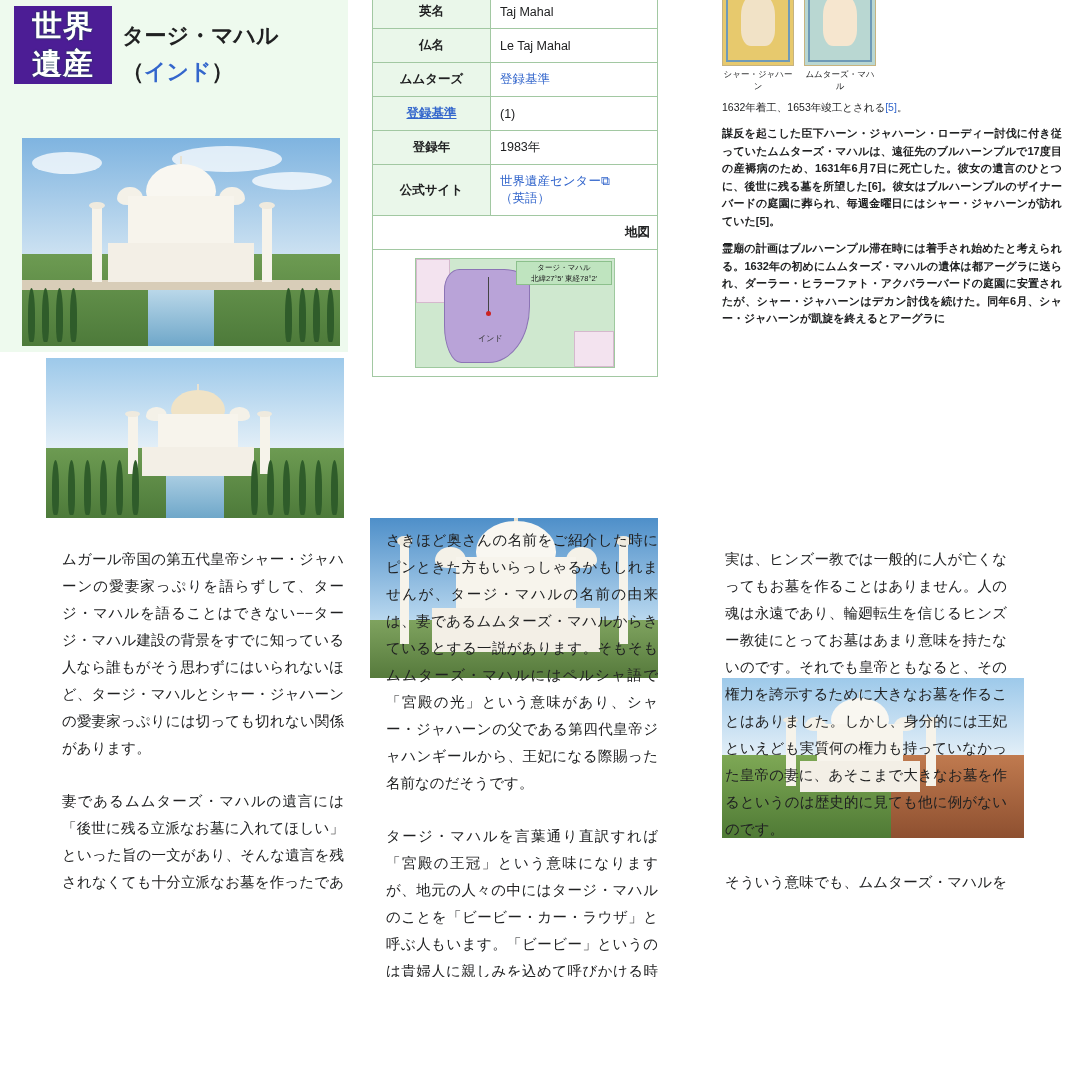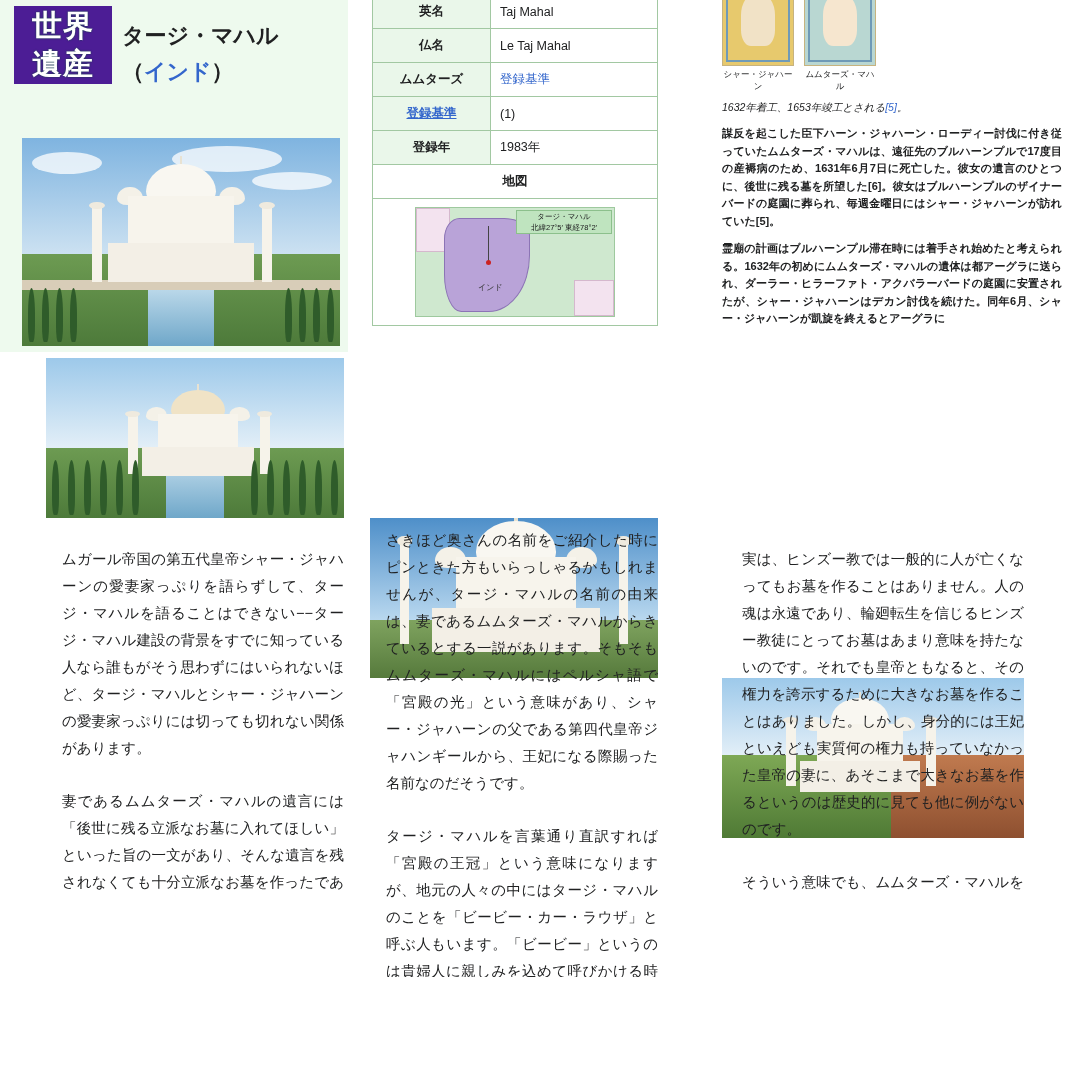--- a/index.html
+++ b/index.html
@@ -90,21 +90,21 @@
   }
   table.ib th {
     background:#eaf7ea; width:118px; text-align:center;
     font-weight:bold; color:#202122;
   }
   table.ib td { background:#ffffff; color:#202122; }
   table.ib td.val { padding-left:9px; }
   .link { color:#3366cc; }
   .link.u { text-decoration:underline;margin-top:20px; }
   .maphead {
-    text-align:center; background:#ffffff; font-weight:bold; color:#202122;margin-left:31px;
+    text-align:right; background:#ffffff; font-weight:bold; color:#202122;margin-left:31px;
   }
   .mapwrap { padding:10px 0 0 0; background:#ffffff; }
   .mapbox {
     position:relative; width:200px; height:110px; margin:0 auto;
     background:#cfe8cf; border:1px solid #9ec99e; overflow:hidden;
   }
   .india { position:absolute; left:28px; top:10px; width:86px; height:94px;
            background:#b9a3d8; border:1px solid #8c74b5;
            border-radius:18% 30% 48% 20%/22% 18% 60% 40%; }
   .nb { position:absolute; background:#f3e3ef; border:1px solid #d5b8cd; }
@@ -129,40 +129,40 @@
   .mini .frame { position:absolute; inset:3px; border:2px solid #6f9ab7; }
   .mini .figure { position:absolute; left:26%; top:24%; width:48%; height:56%;
                   background:#f1e2c6; border-radius:40% 40% 30% 30%; }
   .mini .head { position:absolute; left:36%; top:14%; width:28%; height:20%;
                 background:#e8d3ad; border-radius:50%; }
   .mini2 { background:#b9d7d2; }
   .mini2 .figure { background:#f6e6cf; }
   .mini-caps { display:flex; gap:10px; font-size:8.5px; color:#202122;
                margin-top:3px; }
   .mini-caps span { width:72px; text-align:center; }
-  .mini-credit { font-size:10.5px; color:#202122; margin-top:6px; line-height:16px;font-style:italic; }
+  .mini-credit { font-size:10.5px; color:#202122; margin-top:6px; line-height:16px; }
   .para-small {
     font-size:11px; line-height:17.5px; color:#202122; margin-top:10px;
     text-align:justify;
     font-weight:bold;
   }
 
   
   .photo-m1 { left:46px; top:358px; width:298px; height:160px; }
   .photo-m2 { left:370px; top:358px; width:288px; height:160px; }
   .photo-m3 { left:722px; top:358px; width:302px; height:160px; }
 
   
   .col-text {
     font-size:14.5px; line-height:27px; color:#202122;
     text-align:justify;
   }
   .col1-text { left:46px; top:546px; width:298px; height:350px; overflow:hidden; }
   .col2-text { left:370px; top:527px; width:288px; height:450px; overflow:hidden; }
-  .col3-text { left:726px; top:546px; width:298px; height:350px; overflow:hidden; }
+  .col3-text { left:709px; top:546px; width:298px; height:350px; overflow:hidden; }
   .col-text p { margin:0 0 26px 16px; }
 </style>
 </head>
 <body>
 
 <div class="page">
 
   <div class="abs heritage-card">
     <div class="heritage-logo">
       <div>世界</div>
@@ -229,20 +229,27 @@
         </tr>
         <tr>
           <th><span class="link u">登録基準</span></th>
           <td class="val">(1)</td>
         </tr>
         <tr>
           <th>登録年</th>
           <td class="val">1983年</td>
         </tr>
         <tr>
+          <th>公式サイト</th>
+          <td class="val">
+            <span class="link">世界遺産センター</span><span class="link">⧉</span><br>
+            <span class="link">（英語）</span>
+          </td>
+        </tr>
+        <tr>
           <td class="maphead" colspan="2">地図</td>
         </tr>
         <tr>
           <td class="mapwrap" colspan="2">
             <div class="mapbox">
               <div class="nb" style="left:0;top:0;width:34px;height:44px;"></div>
               <div class="nb" style="right:0;bottom:0;width:40px;height:36px;"></div>
               <div class="india"></div>
               <div class="mapLine"></div>
               <div class="mapDot"></div>

